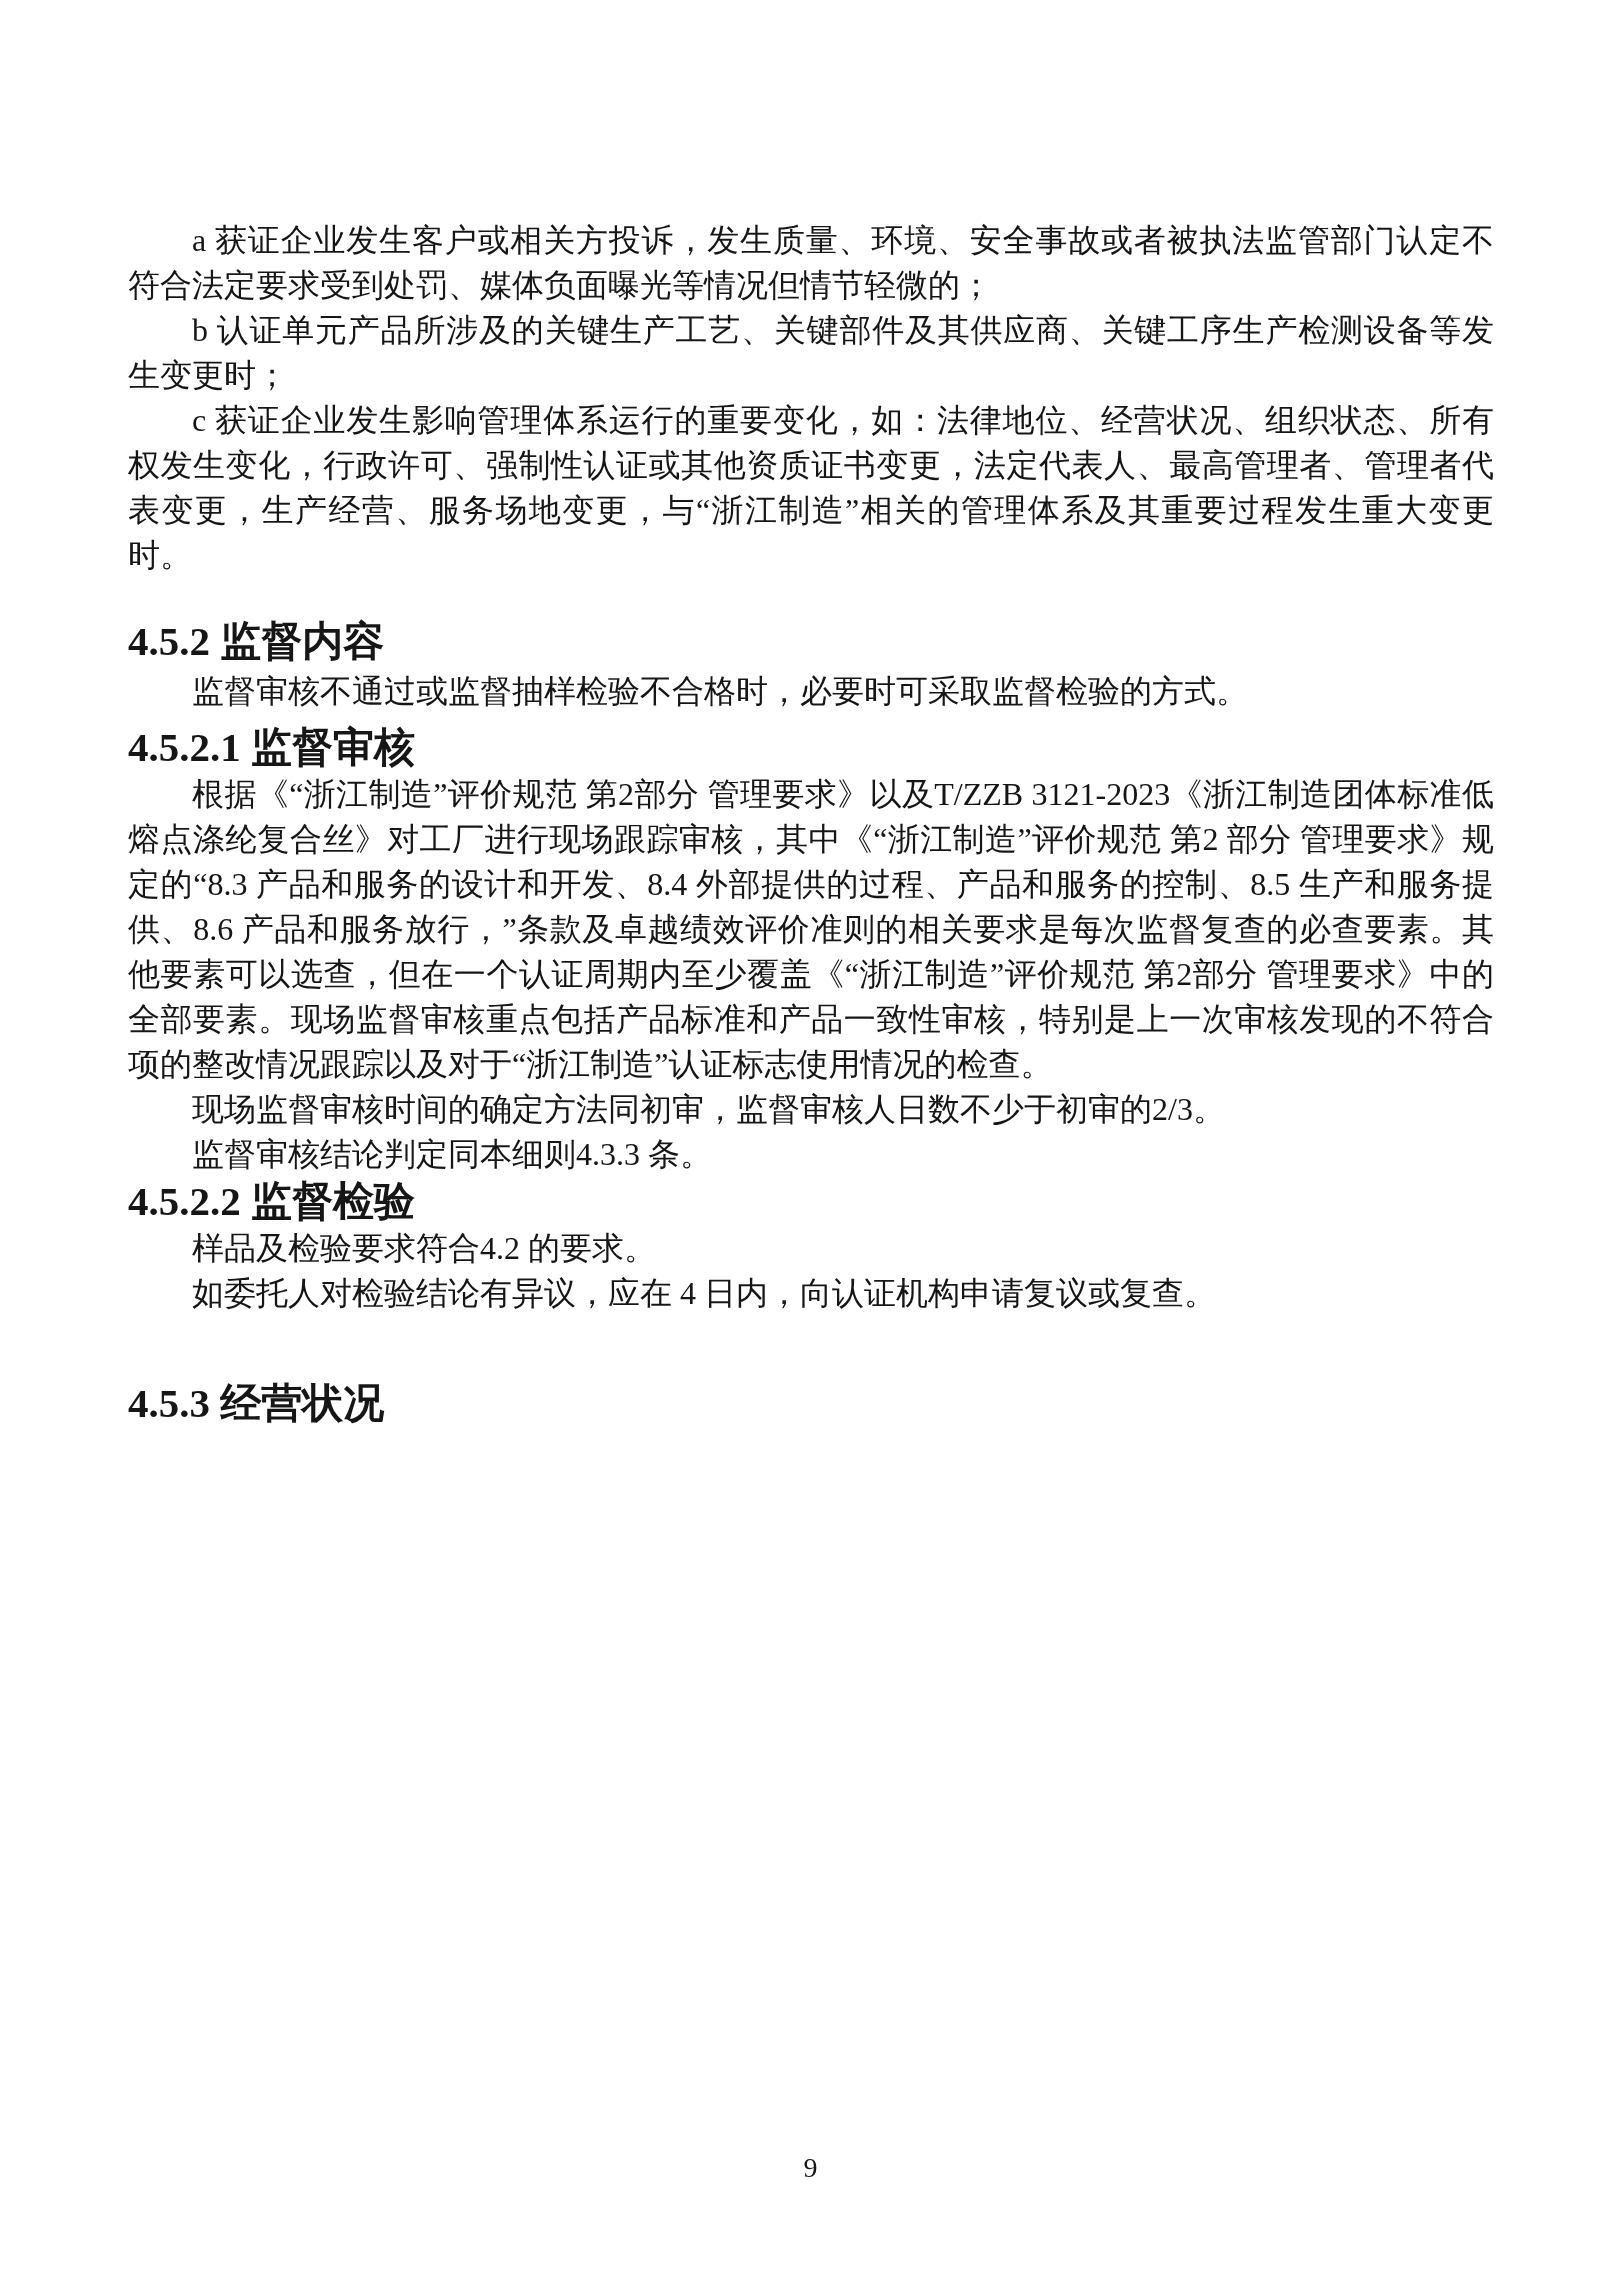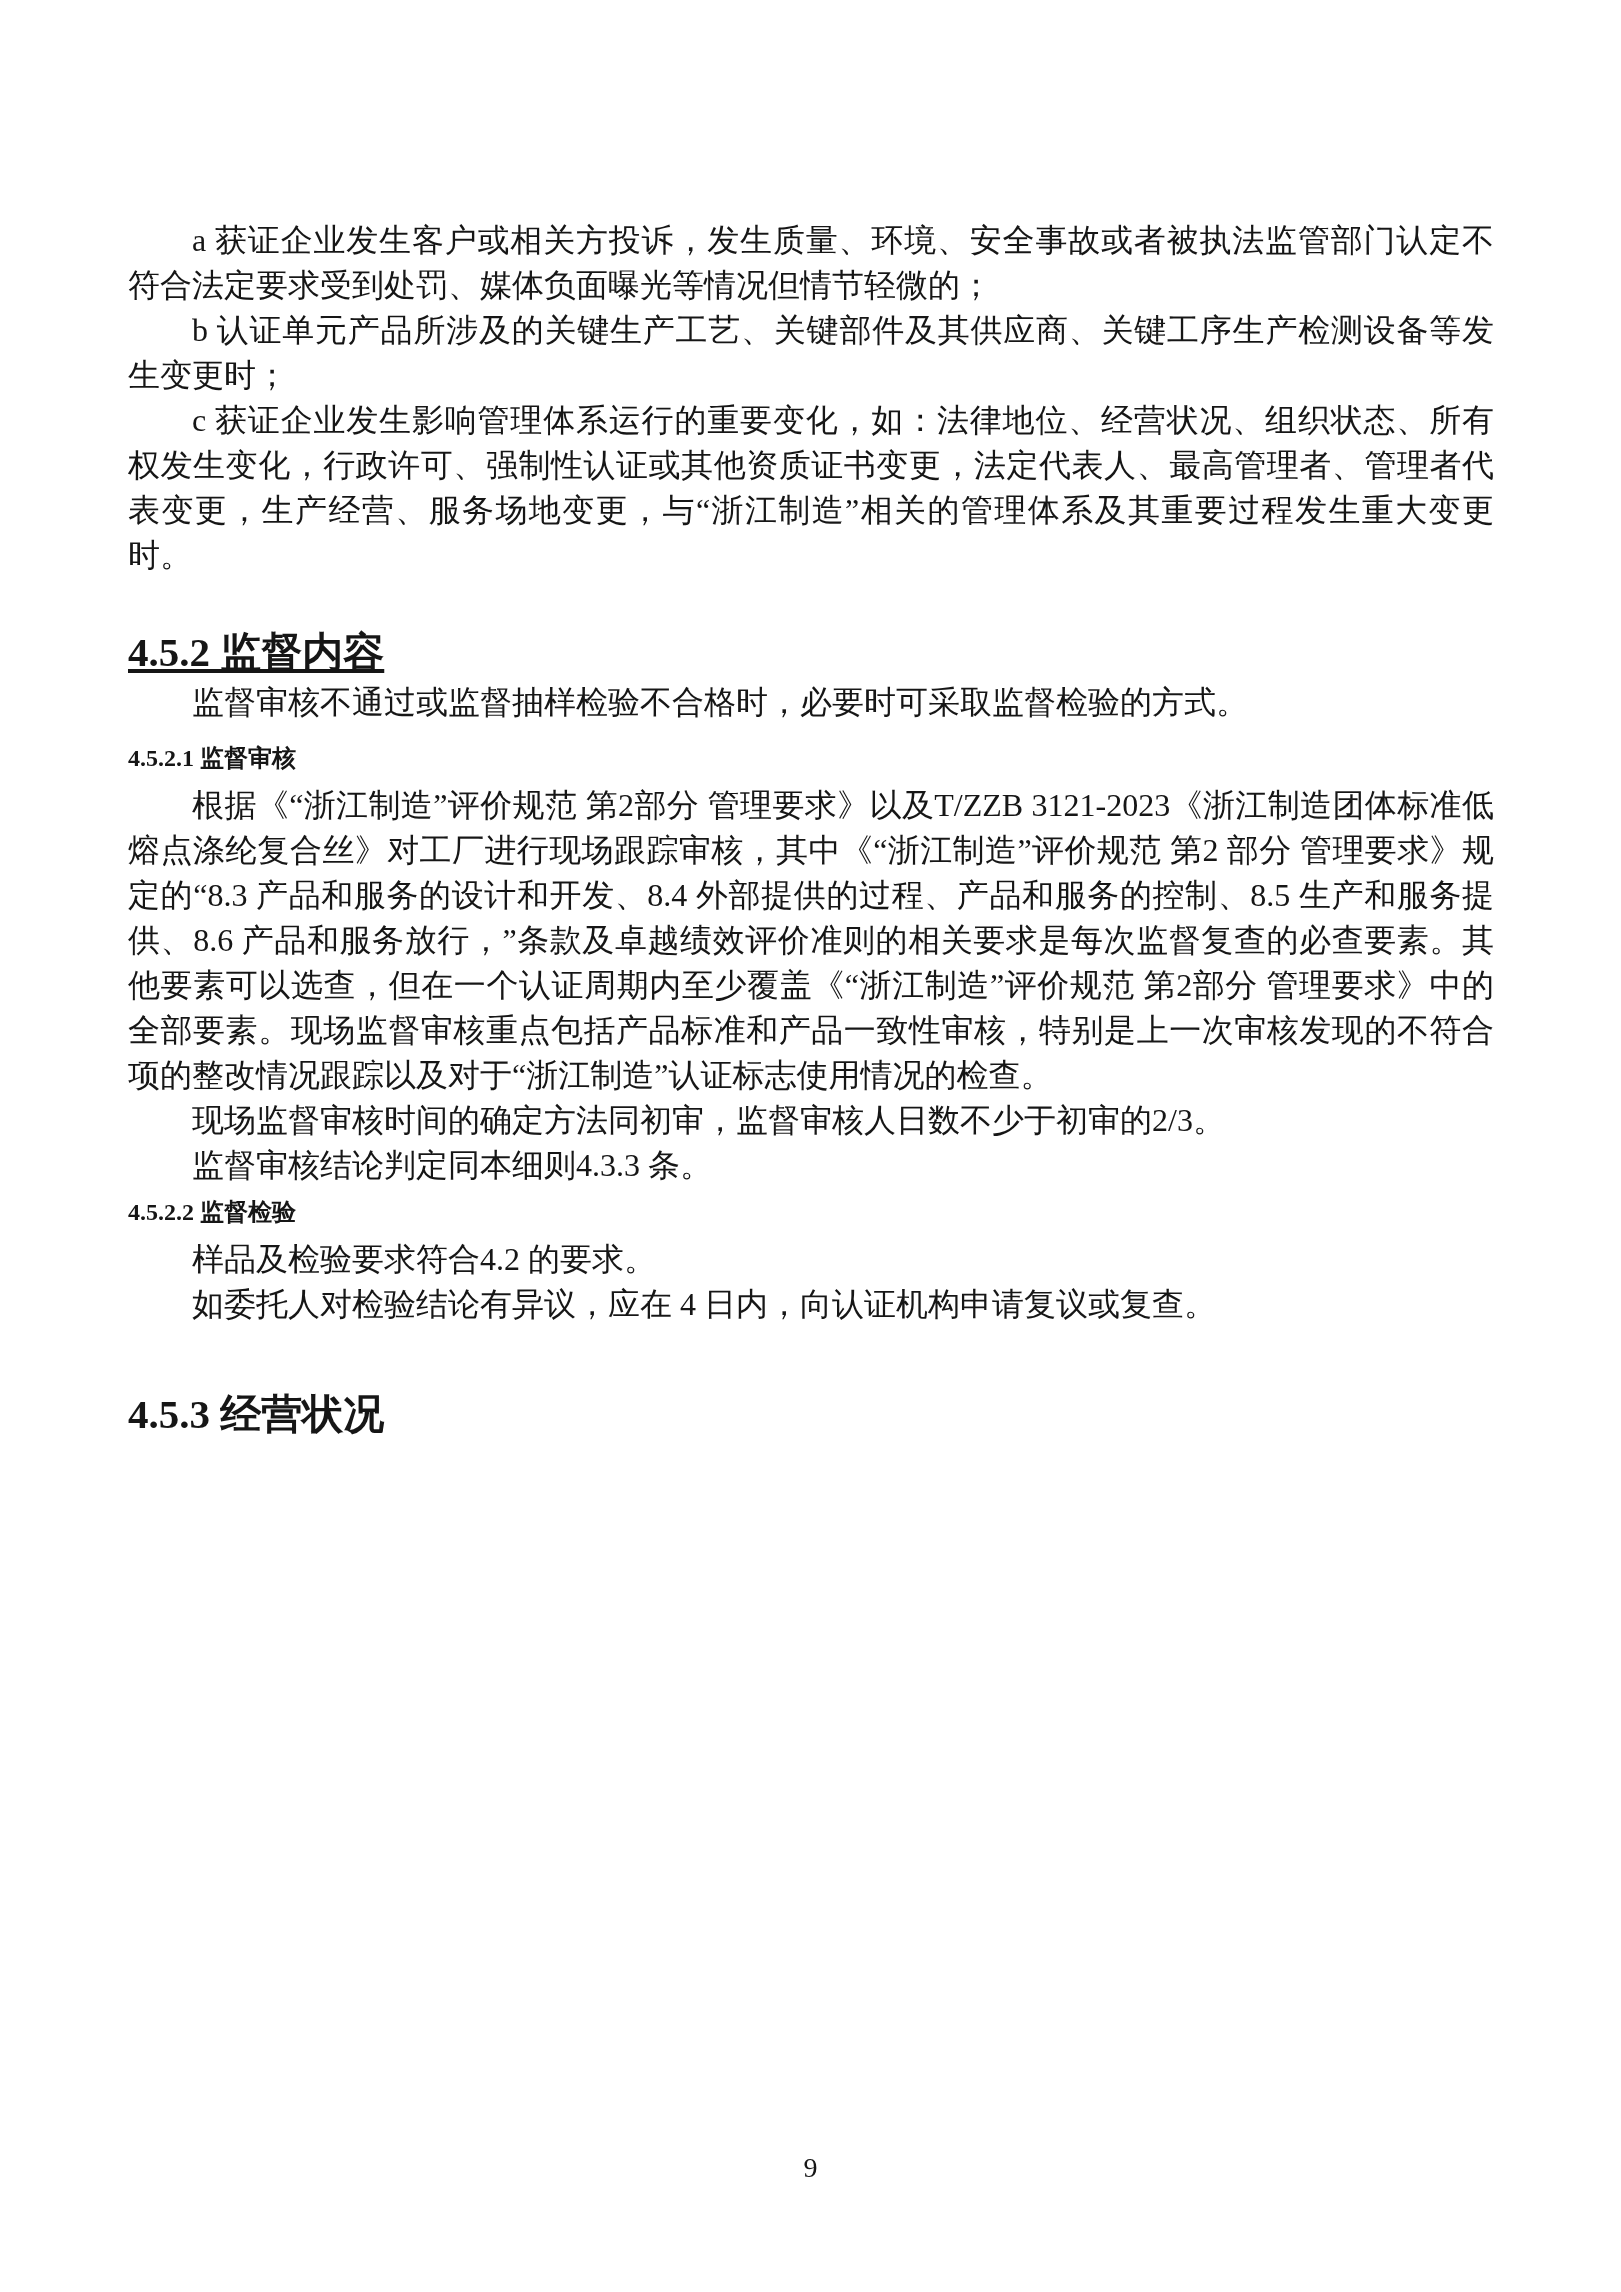--- a/index.html
+++ b/index.html
@@ -7,22 +7,22 @@
     width:1621px;height:2293px;background:#ffffff;position:relative;overflow:hidden;
     font-family:"Liberation Serif","DejaVu Serif",serif;color:#161616;
   }
   .content{position:absolute;left:128px;top:218px;width:1366px;}
   p.body{
     font-size:32px;line-height:45px;margin:0;
     text-align:justify;text-indent:2em;
     word-break:break-all;
   }
   .h-lg{font-size:41px;font-weight:700;line-height:55px;margin:0;}
-  .h-md{font-size:24px;font-weight:700;line-height:49px;margin:0;}
-  .mt-452{margin-top:47px;text-decoration:underline;}
+  .h-md{font-size:41px;font-weight:700;line-height:49px;margin:0;}
+  .mt-452{margin-top:36px;}
   .mt-452p1{margin-top:71px;}
   .mt-452p2{margin-top:37px;}
   .mt-4521{margin-top:8.8px;}
   .mt-4521p1{margin-top:24.5px;}
   .mt-4522p1{margin-top:10.8px;}
   .mt-453{margin-top:60px;}
   .mt-453p1{margin-top:74px;}
   .page-number{
     position:absolute;left:0;right:0;top:2152px;text-align:center;
     font-size:28px;color:#161616;

